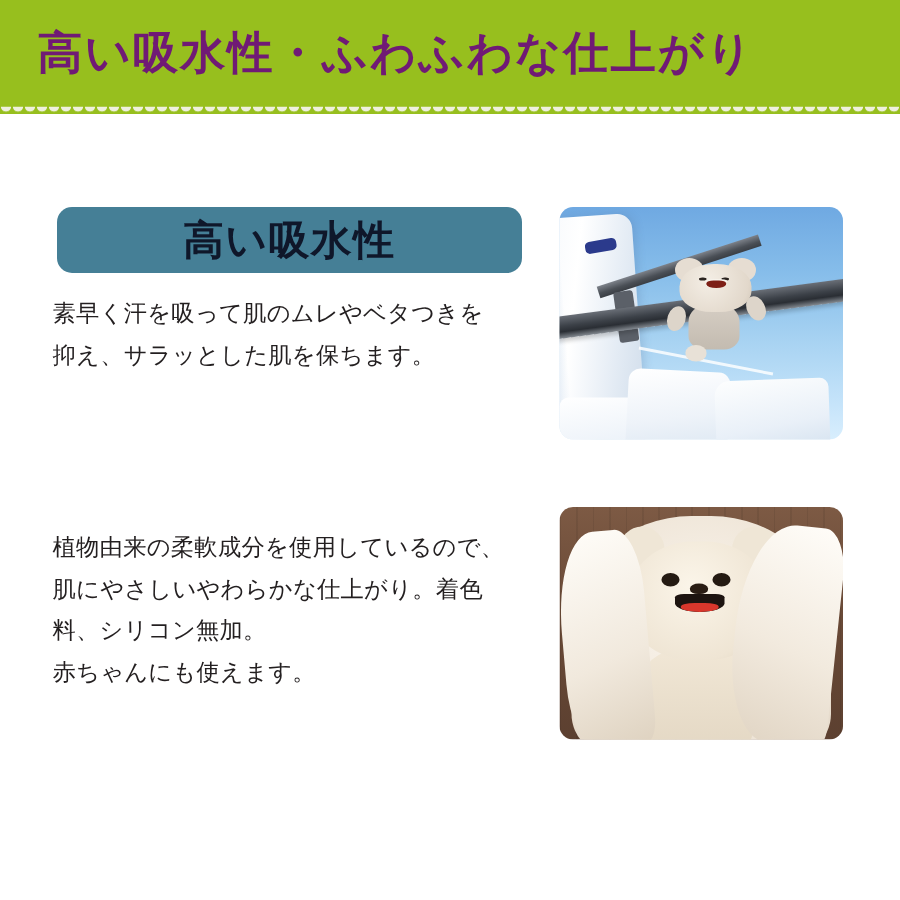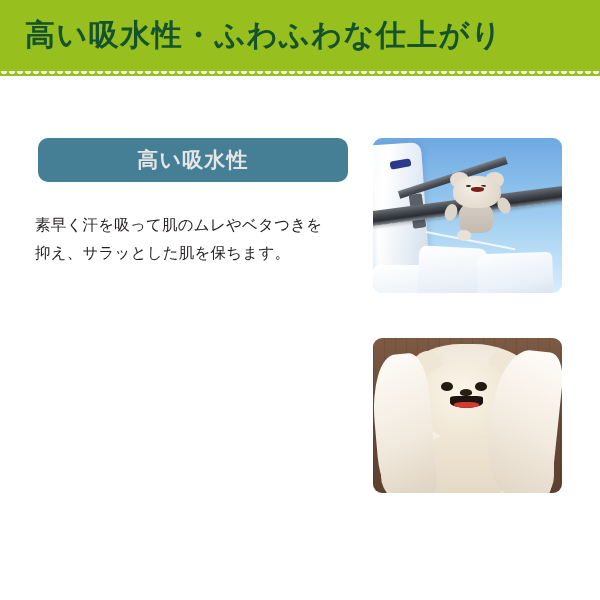--- a/index.html
+++ b/index.html
@@ -27,21 +27,21 @@
   }
   .banner-title {
     position: absolute;
     left: 0;
     top: 0;
     width: 528px;
     height: 70px;
     display: flex;
     align-items: center;
     justify-content: center;
-    color: #14532d;
+    color: #701a75;
     font-size: 30px;
     font-weight: bold;
     letter-spacing: 1.5px;
     white-space: nowrap;
     border-radius: 19px;
   }
   
   .banner-scallop {
     position: absolute;
     left: 0;
@@ -85,30 +85,30 @@
     height: 44px;
     background: #457f96;
     border-radius: 10px;
     display: flex;
     align-items: center;
     justify-content: center;
     box-sizing: border-box;
     margin-left: 3px;
   }
   .pill-label {
-    color: #e5e5e5;
-    font-size: 21px;
+    color: #0f172a;
+    font-size: 27px;
     font-weight: bold;
     letter-spacing: 1.2px;
     white-space: nowrap;
     line-height: 1;
   }
 
   .body-text {
-    margin-top: 30px;
+    margin-top: 14px;
     width: 318px;
     color: #231f20;
     font-size: 15.5px;
     line-height: 1.78;
     letter-spacing: 0.2px;
     white-space: pre-line;
   }
 
   
   .photo {
@@ -482,20 +482,24 @@
         </div>
       </div>
       <div class="p1-shirt-c"></div>
       <div class="p1-shirt-a"></div>
       <div class="p1-shirt-b"></div>
     </div>
   </div>
 
   <div class="section section-2">
     <div class="text-col">
+      <div class="body-text">植物由来の柔軟成分を使用しているので、
+肌にやさしいやわらかな仕上がり。着色
+料、シリコン無加。
+赤ちゃんにも使えます。</div>
     </div>
 
     <div class="photo">
       <div class="photo-wood"></div>
       <div class="p2-towel"></div>
       <div class="p2-bear">
         <div class="ear l"></div>
         <div class="ear r"></div>
         <div class="body"></div>
         <div class="head">

